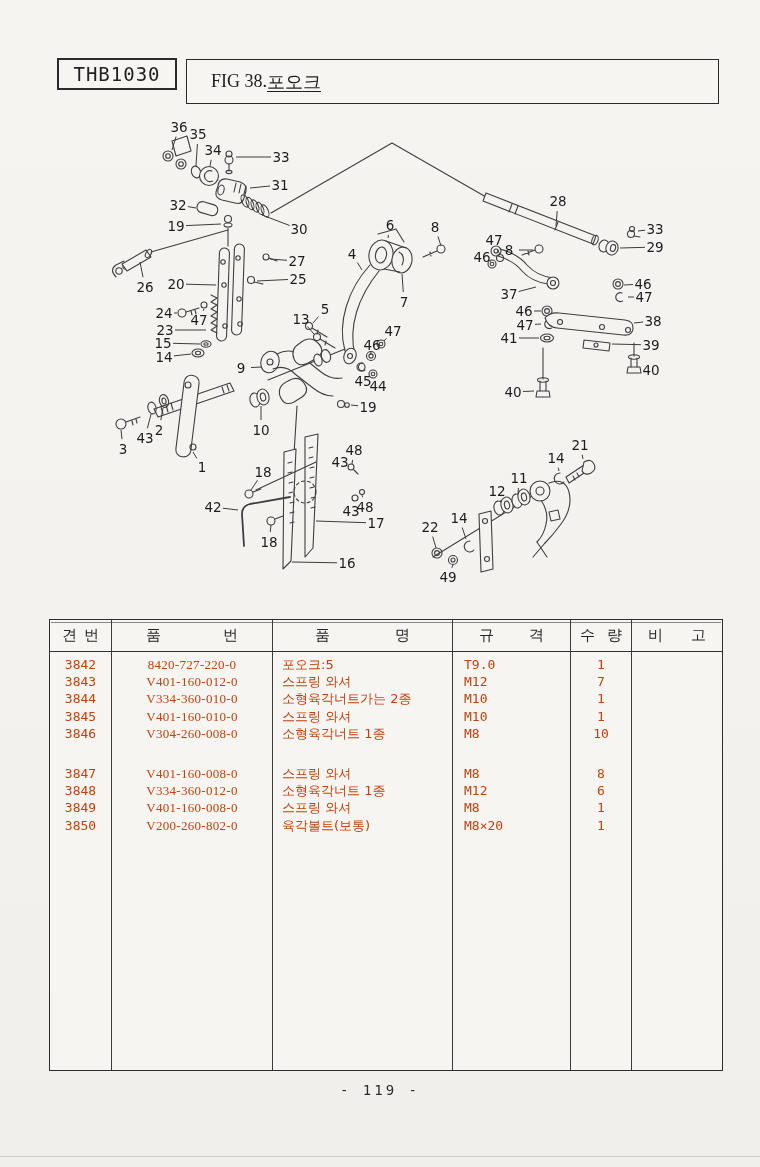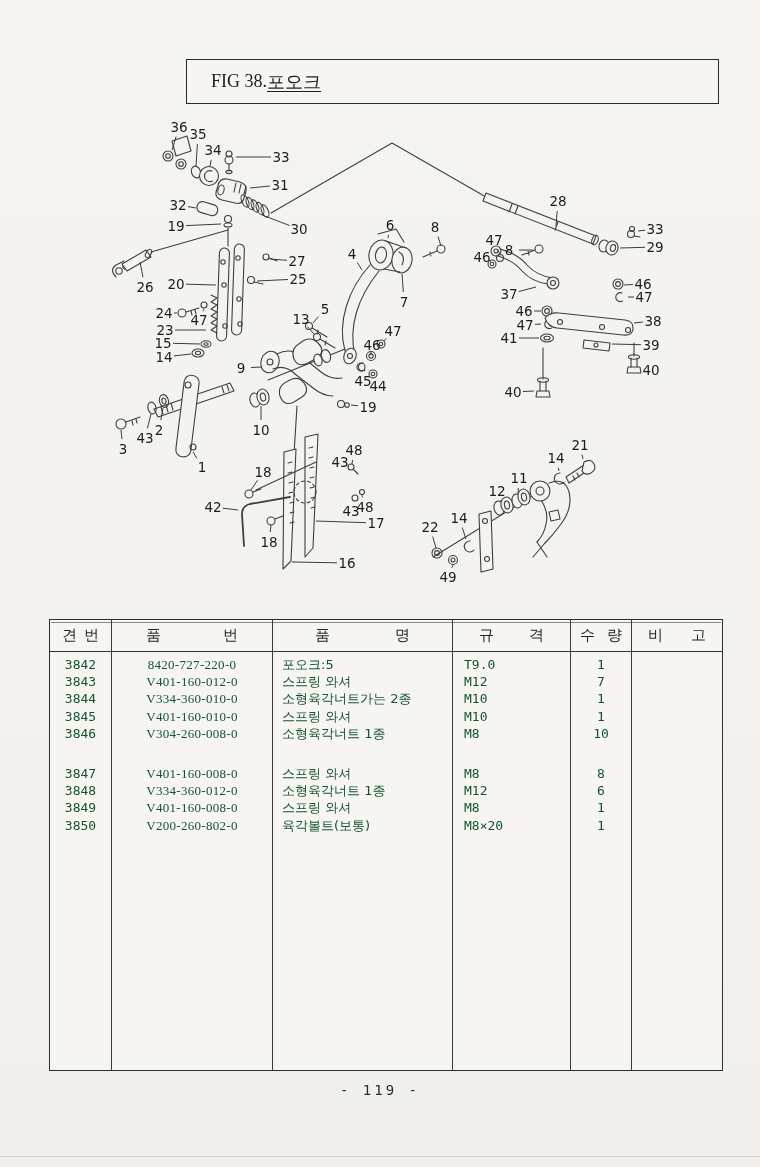--- a/index.html
+++ b/index.html
@@ -39,38 +39,41 @@
     box-sizing:border-box;border-right:1px solid #3a3a3a;
     font-size:15px;color:#242424;white-space:pre;
   }
   .hcell:last-child{border-right:none;}
   .pbody{display:flex;flex:1;min-height:0;}
   .pcol{box-sizing:border-box;border-right:1px solid #3a3a3a;display:flex;flex-direction:column;padding-top:4px;}
   .pcol:last-child{border-right:none;}
   .c0{width:62px;}.c1{width:161px;}.c2{width:180px;}.c3{width:118px;}.c4{width:61px;}.c5{flex:1;}
   .hcell.c0{padding:0 12px;}.hcell.c1{padding:0 34px;}.hcell.c2{padding:0 42px;}
   .hcell.c3{padding:0 26px;}.hcell.c4{padding:0 9px;}.hcell.c5{padding:0 16px;}
-  .cell{height:17.2px;line-height:17.2px;font-size:13px;color:#14532d;flex:none;
+  .cell{height:17.2px;line-height:17.2px;font-size:13px;color:#c2410c;flex:none;
         overflow:hidden;white-space:nowrap;}
   .cell.sp{height:23px;}
   .pcol.c0 .cell{text-align:center;font-family:"DejaVu Sans Mono",monospace;}
   .pcol.c1 .cell{text-align:center;font-family:Liberation Serif, serif;letter-spacing:.3px;}
   .pcol.c2 .cell{padding-left:9px;}
   .pcol.c3 .cell{padding-left:11px;font-family:"DejaVu Sans Mono",monospace;}
   .pcol.c4 .cell{text-align:center;font-family:"DejaVu Sans Mono",monospace;}
   
   .pageno{position:absolute;left:0;right:0;top:1082px;text-align:center;
     font-family:"DejaVu Sans Mono",monospace;font-size:14px;letter-spacing:3px;color:#2c2c2c;}
   .scanline{position:absolute;left:0;right:0;top:1156px;height:1px;background:#d2d1cc;}
 </style>
 </head>
 <body>
 
 <div class="paper">
 
+  <div class="code-box">
+    <span>THB1030</span>
+  </div>
 
   <div class="fig-box">
     <span>FIG 38.</span>
     <span class="figname">포오크</span>
   </div>
 
   <svg id="diagram" viewBox="0 0 760 615">
     <g id="shapes" stroke="#3f3f3f" stroke-width="1.1" fill="none" stroke-linecap="round" stroke-linejoin="round">
 
       <path d="M172,141 L187,136 L191,151 L176,156 Z"></path>

